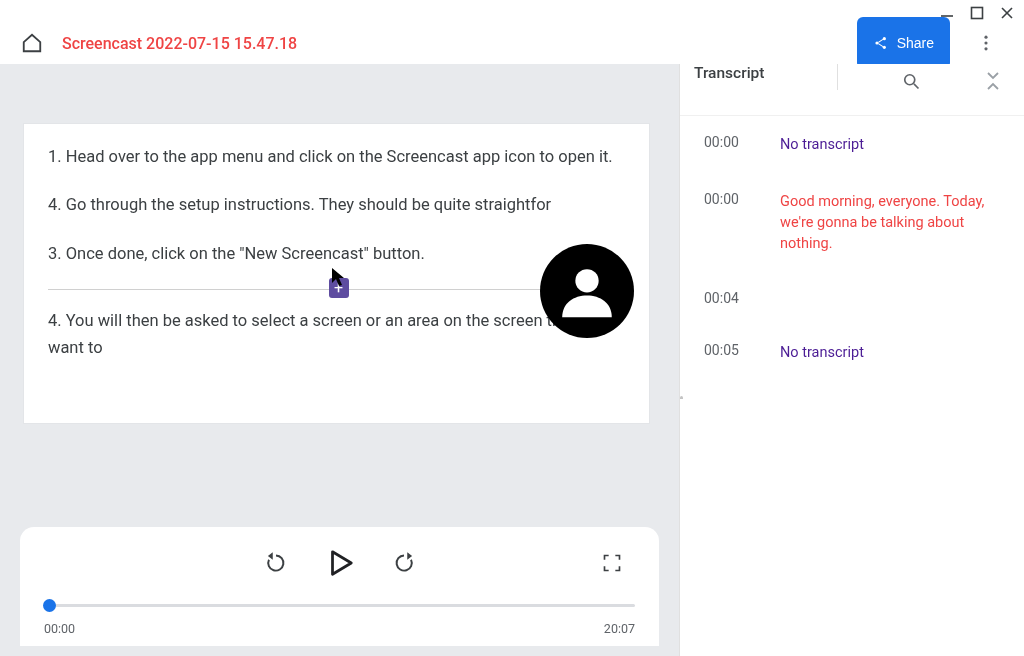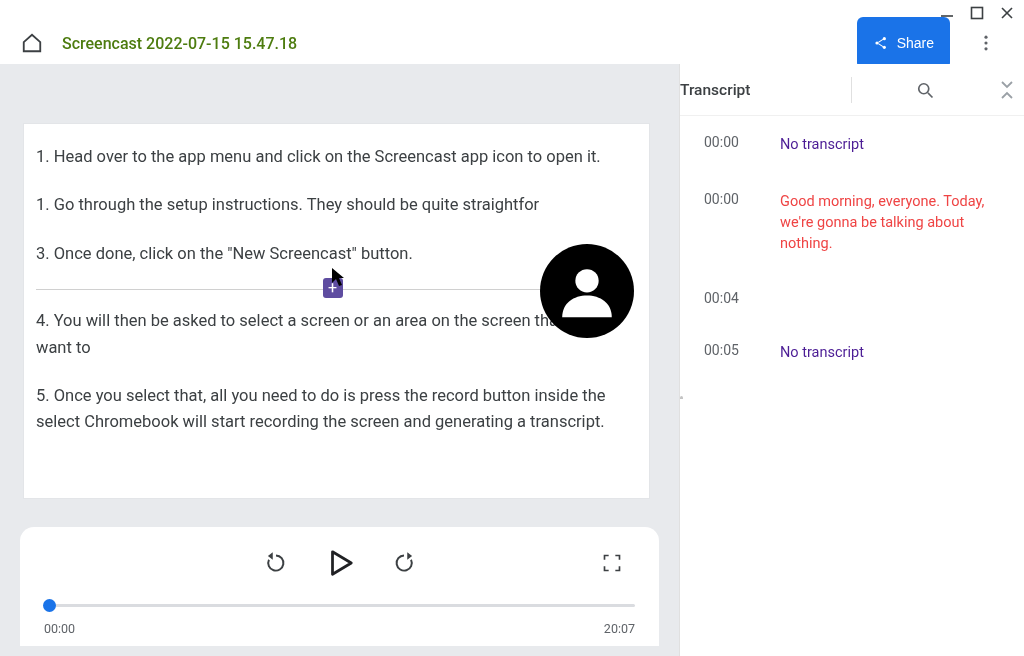--- a/index.html
+++ b/index.html
@@ -4,50 +4,50 @@
 <style>
   * { box-sizing: border-box; margin: 0; padding: 0; }
   body { font-family: "Google Sans", Roboto, Arial, sans-serif; background: #fff; width: 1024px; height: 656px; overflow: hidden; position: relative; }
   .window-controls { position: absolute; top: 6px; right: 10px; display: flex; gap: 16px; align-items: center; }
   .wc { width: 14px; height: 14px; display:flex; align-items:center; justify-content:center; }
   .wc svg { width:14px; height:14px; stroke:#3c4043; stroke-width:1.6; fill:none; }
   .app { display:flex; flex-direction:column; height:100%; }
   .topbar { display:flex; align-items:center; height:64px; padding: 30px 20px 8px 20px; gap:18px; }
   .home-icon { width:24px; height:24px; display:flex; align-items:center; justify-content:center; cursor:pointer; }
   .home-icon svg { width:22px; height:22px; fill:none; stroke:#3c4043; stroke-width:2; }
-  .title { font-size:16px; font-weight:500; color:#4d7c0f; flex:1 1 auto; }
+  .title { font-size:16px; font-weight:500; color:#ef4444; flex:1 1 auto; }
   .share-btn { background:#1a73e8; color:#fff; border:none; border-radius:6px; height:52px; padding:0 16px; display:flex; align-items:center; gap:8px; font-size:14px; font-weight:500; cursor:pointer; }
   .share-btn svg { width:16px; height:16px; fill:#fff; }
   .kebab { width:36px; height:36px; display:flex; align-items:center; justify-content:center; cursor:pointer; border-radius:50%; }
   .kebab svg { width:20px; height:20px; fill:#5f6368; }
   .body { display:flex; flex:1 1 auto; height:calc(100% - 64px); }
   .left { flex:1 1 auto; background:#e8eaed; position:relative; display:flex; flex-direction:column; padding:0 0 0 0; }
   .video-area { position:relative; flex:1 1 auto; display:flex; align-items:flex-start; justify-content:flex-start; padding:60px 0 0 24px; overflow:hidden; }
-  .doc-preview { background:#fff; width:625px; padding:20px 20px 40px 12px; box-shadow:0 0 0 1px rgba(0,0,0,0.02); color:#3c4043; font-size:16.5px; line-height:1.6; position:relative; }
+  .doc-preview { background:#fff; width:625px; padding:20px 20px 40px 24px; box-shadow:0 0 0 1px rgba(0,0,0,0.02); color:#3c4043; font-size:16.5px; line-height:1.6; position:relative; }
   .doc-preview ol { list-style:none; }
   .doc-preview li { margin-bottom:22px; }
   .divider-row { border-top:1px solid #d0d0d0; position:relative; height:0; margin:4px 0 18px 0; }
   .plus-block { position:absolute; left:50%; top:-12px; transform:translateX(-50%); width:20px; height:20px; background:#5e4ca0; color:#fff; font-size:16px; line-height:20px; text-align:center; border-radius:3px; }
   .cursor-arrow { position:absolute; left:332px; top:204px; pointer-events:none; }
   .cursor-arrow svg { width:16px; height:20px; fill:#000; }
   .avatar { position:absolute; left:540px; top:180px; width:94px; height:94px; border-radius:50%; background:#000; display:flex; align-items:center; justify-content:center; }
   .avatar svg { width:70px; height:70px; fill:#fff; }
   .player { background:#fff; margin:0 20px 10px 20px; border-radius:14px 14px 0 0; padding:16px 24px 10px 24px; position:relative; }
   .controls-row { display:flex; align-items:center; justify-content:center; gap:30px; position:relative; height:40px; }
   .ctrl { width:34px; height:34px; display:flex; align-items:center; justify-content:center; cursor:pointer; }
   .ctrl svg { width:26px; height:26px; fill:#3c4043; }
   .play-btn svg { width:30px; height:30px; }
   .fs-btn { position:absolute; right:6px; top:3px; }
   .fs-btn svg { width:20px; height:20px; fill:none; stroke:#3c4043; stroke-width:2; }
   .timeline { margin-top:12px; display:flex; align-items:center; gap:0; position:relative; height:20px; }
   .track { height:3px; width:100%; background:#dadce0; border-radius:2px; position:relative; }
   .thumb { width:13px; height:13px; background:#1a73e8; border-radius:50%; position:absolute; left:-1px; top:-5px; }
   .times { display:flex; justify-content:space-between; margin-top:6px; font-size:12.5px; color:#5f6368; }
   .right { width:345px; border-left:1px solid #e0e0e0; background:#fff; display:flex; flex-direction:column; }
-  .tr-header { display:flex; align-items:center; height:52px; padding:0 0; border-bottom:1px solid #f0f0f0;gap:48px; }
+  .tr-header { display:flex; height:52px; padding:0 14px; border-bottom:1px solid #f0f0f0;gap:48px; }
   .tr-title { font-size:15.5px; font-weight:500; color:#3c4043; flex:1; }
   .tr-sep { width:1px; height:26px; background:#e0e0e0; margin:0 8px; }
   .tr-icon { width:34px; height:34px; display:flex; align-items:center; justify-content:center; cursor:pointer; border-radius:50%; }
   .tr-icon svg { width:20px; height:20px; fill:none; stroke:#5f6368; stroke-width:2; }
   .expand-stack { display:flex; flex-direction:column; gap:-2px; cursor:pointer; }
   .expand-stack svg { width:16px; height:12px; stroke:#9aa0a6; stroke-width:1.8; fill:none; }
   .tr-body { padding:18px 24px 0 24px; position:relative; overflow:auto; }
   .row { display:flex; gap:24px; margin-bottom:36px; align-items:flex-start; }
   .ts { width:52px; font-size:14px; color:#5f6368; }
   .txt { flex:1; font-size:14.5px; color:#ef4444; line-height:1.45; }
@@ -102,29 +102,28 @@
         </svg>
     </div>
   </div>
 
   <div class="body">
     <div class="left">
       <div class="video-area">
         <div class="doc-preview">
           <ol>
             <li>1. Head over to the app menu and click on the Screencast app icon to open it.</li>
-            <li>1. Go through the setup instructions. They should be quite straightfor</li>
+            <li>4. Go through the setup instructions. They should be quite straightfor</li>
             <li>3. Once done, click on the "New Screencast" button.</li>
           </ol>
           <div class="divider-row">
             <div class="plus-block">+</div>
           </div>
           <ol>
             <li>4. You will then be asked to select a screen or an area on the screen that you want to</li>
-            <li>5. Once you select that, all you need to do is press the record button inside the select Chromebook will start recording the screen and generating a transcript.</li>
           </ol>
         </div>
         <div class="cursor-arrow">
           <svg viewBox="0 0 16 20">
               <path d="M0 0 L0 15 L4 11 L7 18 L10 17 L7 10 L12 10 Z"></path>
             </svg>
         </div>
         <div class="avatar">
           <svg viewBox="0 0 24 24">
               <circle cx="12" cy="8.5" r="4"></circle>

